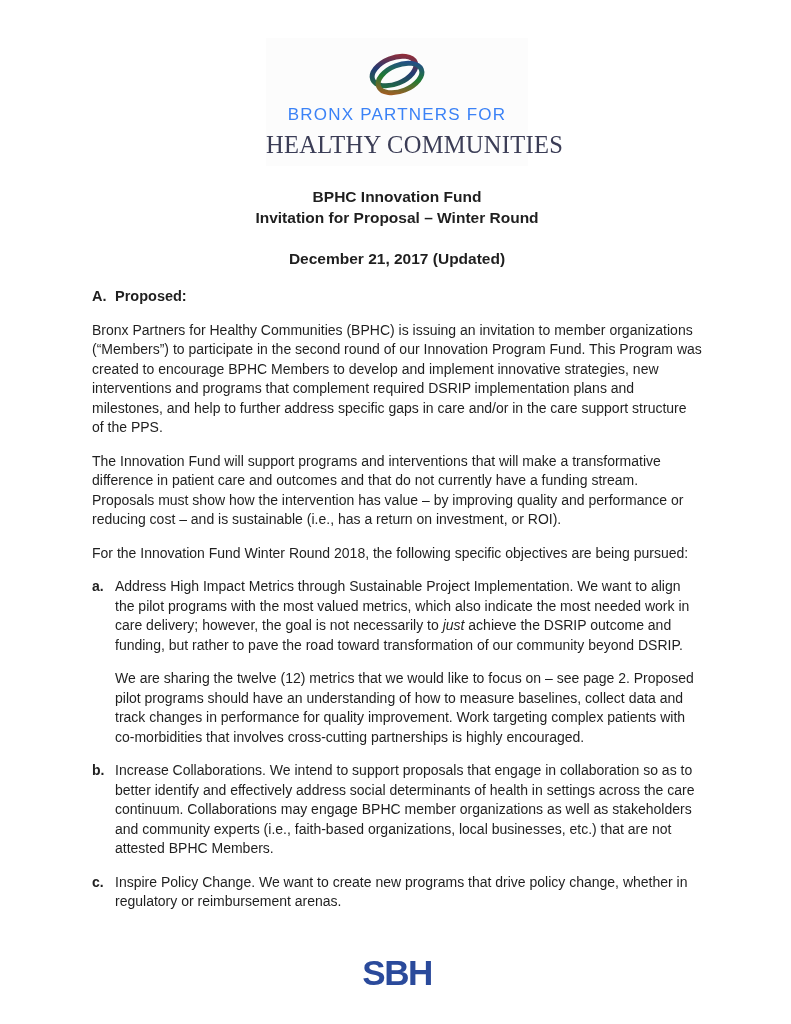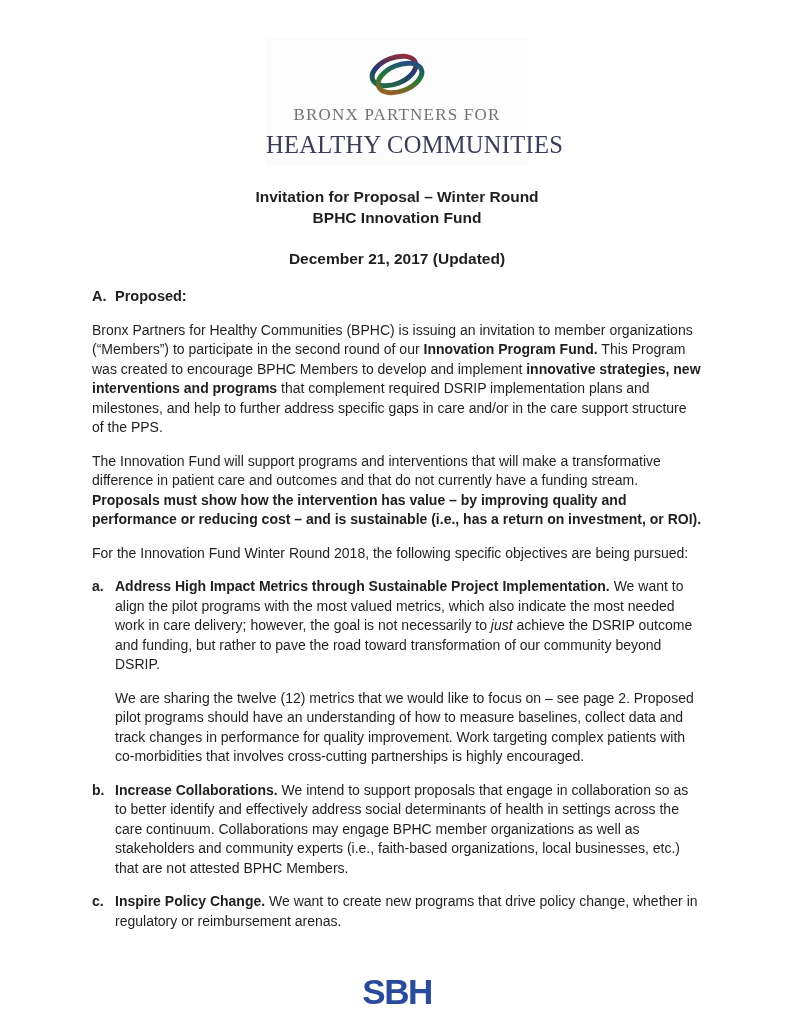--- a/index.html
+++ b/index.html
@@ -7,34 +7,34 @@
   html, body { width:791px; height:1024px; background:#ffffff; }
   body {
     font-family:"Liberation Sans", sans-serif;
     font-size:14px; line-height:19.5px; color:#1f1f1f;
   }
   .page { width:791px; height:1024px; padding:38px 89px 0 92px; overflow:hidden; position:relative; }
 
   
   .logo-block { width:262px; margin:0 auto; background:#fcfcfc; padding:10px 0 12px; text-align:center; }
   .swirl-icon { display:block; margin:0 auto 3px; }
-  .logo-line1 { font-family:Liberation Serif, serif; font-size:17px; letter-spacing:1.2px; color:#737373; white-space:nowrap; }
+  .logo-line1 { font-family:Liberation Sans, sans-serif; font-size:17px; letter-spacing:1.2px; color:#3b82f6; white-space:nowrap; }
   .logo-line2 { font-family:"Liberation Serif", serif; font-size:24.5px; letter-spacing:0.3px; color:#3b3d56; margin-top:10px; white-space:nowrap; }
 
   
   .title-block { text-align:center; margin-top:20px; font-weight:bold; font-size:15.5px; line-height:21px; }
   .date-line { text-align:center; margin-top:20px; font-weight:bold; font-size:15.5px; line-height:21px; }
 
   
   .section-heading { display:flex; margin-top:18px; font-weight:bold; font-size:14.5px; }
   .sec-label { width:23px; flex:none; }
 
   
   .para { margin-top:14px; }
-  .b { font-weight:bold; }
+  .b { font-weight:normal; }
   .i { font-style:italic; }
 
   
   .list-item { display:flex; margin-top:14px; }
   .li-label { width:23px; flex:none; font-weight:bold; }
   .li-body { flex:1; }
   .li-body .para:first-child { margin-top:0; }
 
   
   .sbh-logo { width:88px; margin:46px auto 0; text-align:center; }
@@ -60,22 +60,22 @@
         </linearGradient>
       </defs>
       <ellipse cx="35" cy="23" rx="23" ry="13" fill="none" stroke="url(#swirlG1)" stroke-width="5" transform="rotate(-22 35 23)"></ellipse>
       <ellipse cx="41" cy="30" rx="23" ry="13" fill="none" stroke="url(#swirlG2)" stroke-width="5" transform="rotate(-22 41 30)"></ellipse>
     </svg>
     <div class="logo-line1">BRONX PARTNERS FOR</div>
     <div class="logo-line2">HEALTHY COMMUNITIES</div>
   </header>
 
   <div class="title-block">
+    <div>BPHC Innovation Fund</div>
     <div>Invitation for Proposal – Winter Round</div>
-    <div>BPHC Innovation Fund</div>
   </div>
   <div class="date-line">December 21, 2017 (Updated)</div>
 
   <div class="section-heading">
     <span class="sec-label">A.</span>
     <span class="sec-title">Proposed:</span>
   </div>
 
   <p class="para"><span>Bronx Partners for Healthy Communities (BPHC) is issuing an invitation to member organizations (“Members”) to participate in the second round of our </span><span class="b">Innovation Program Fund.</span><span> This Program was created to encourage BPHC Members to develop and implement </span><span class="b">innovative strategies, new interventions and programs</span><span> that complement required DSRIP implementation plans and milestones, and help to further address specific gaps in care and/or in the care support structure of the PPS.</span></p>
   <p class="para"><span>The Innovation Fund will support programs and interventions that will make a transformative difference in patient care and outcomes and that do not currently have a funding stream. </span><span class="b">Proposals must show how the intervention has value – by improving quality and performance or reducing cost – and is sustainable (i.e., has a return on investment, or ROI).</span></p>

